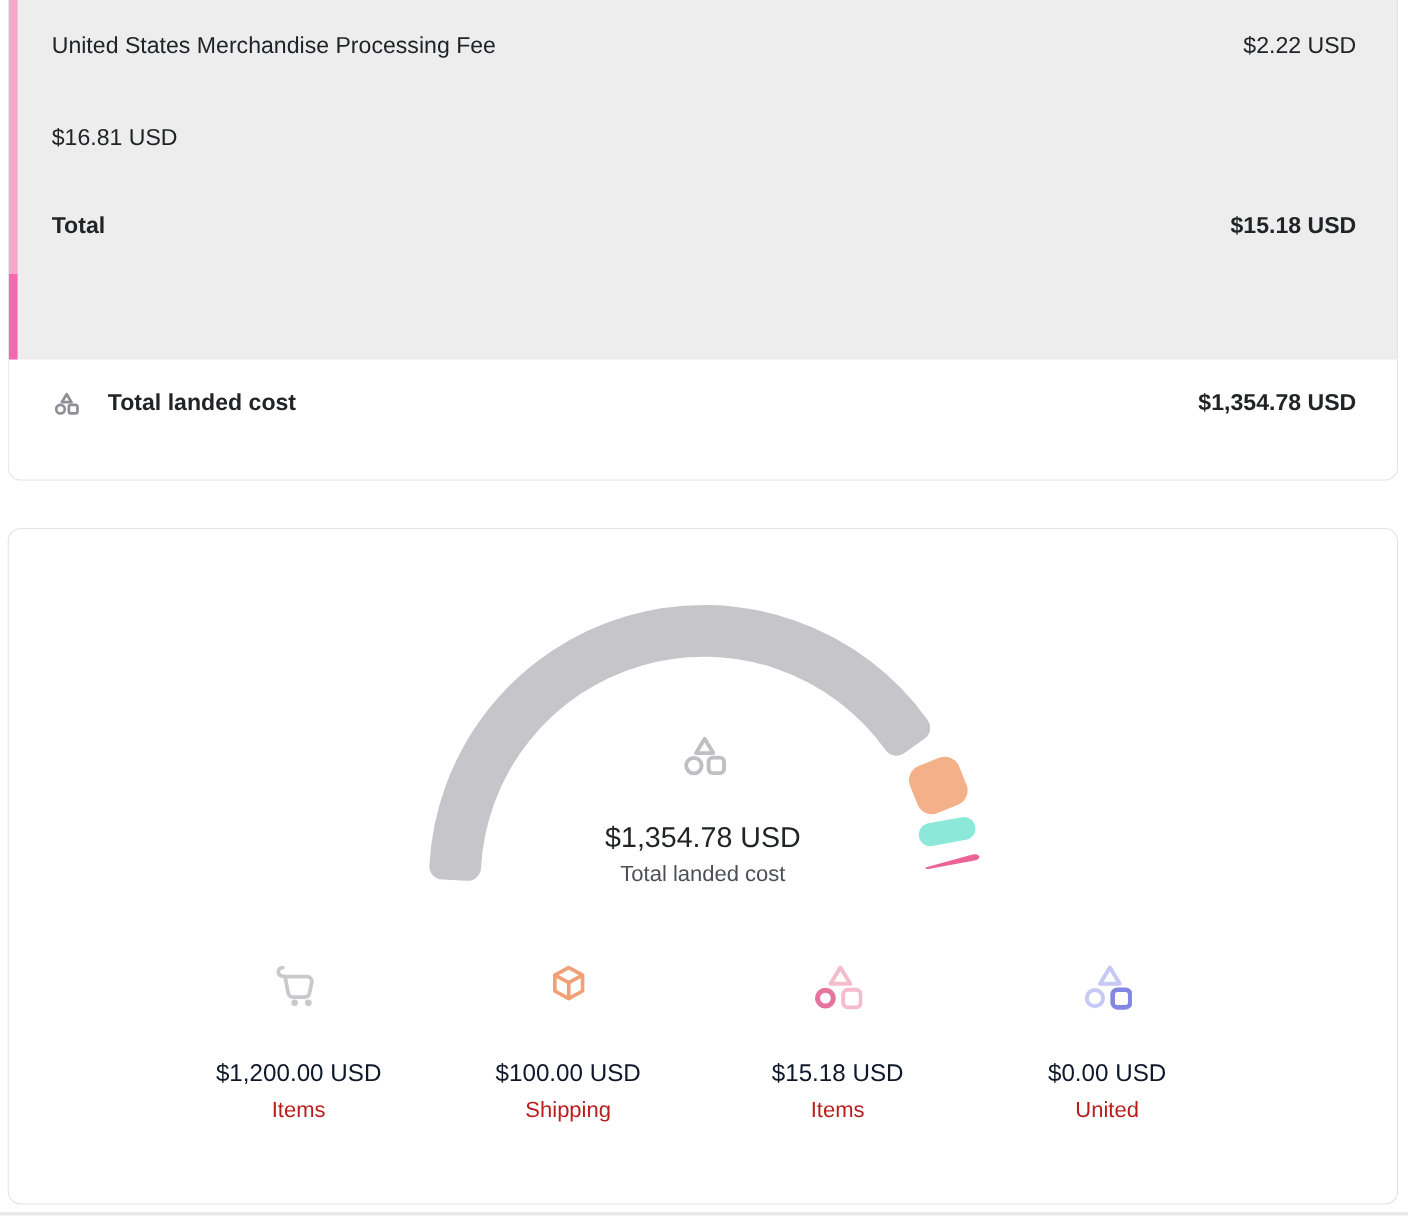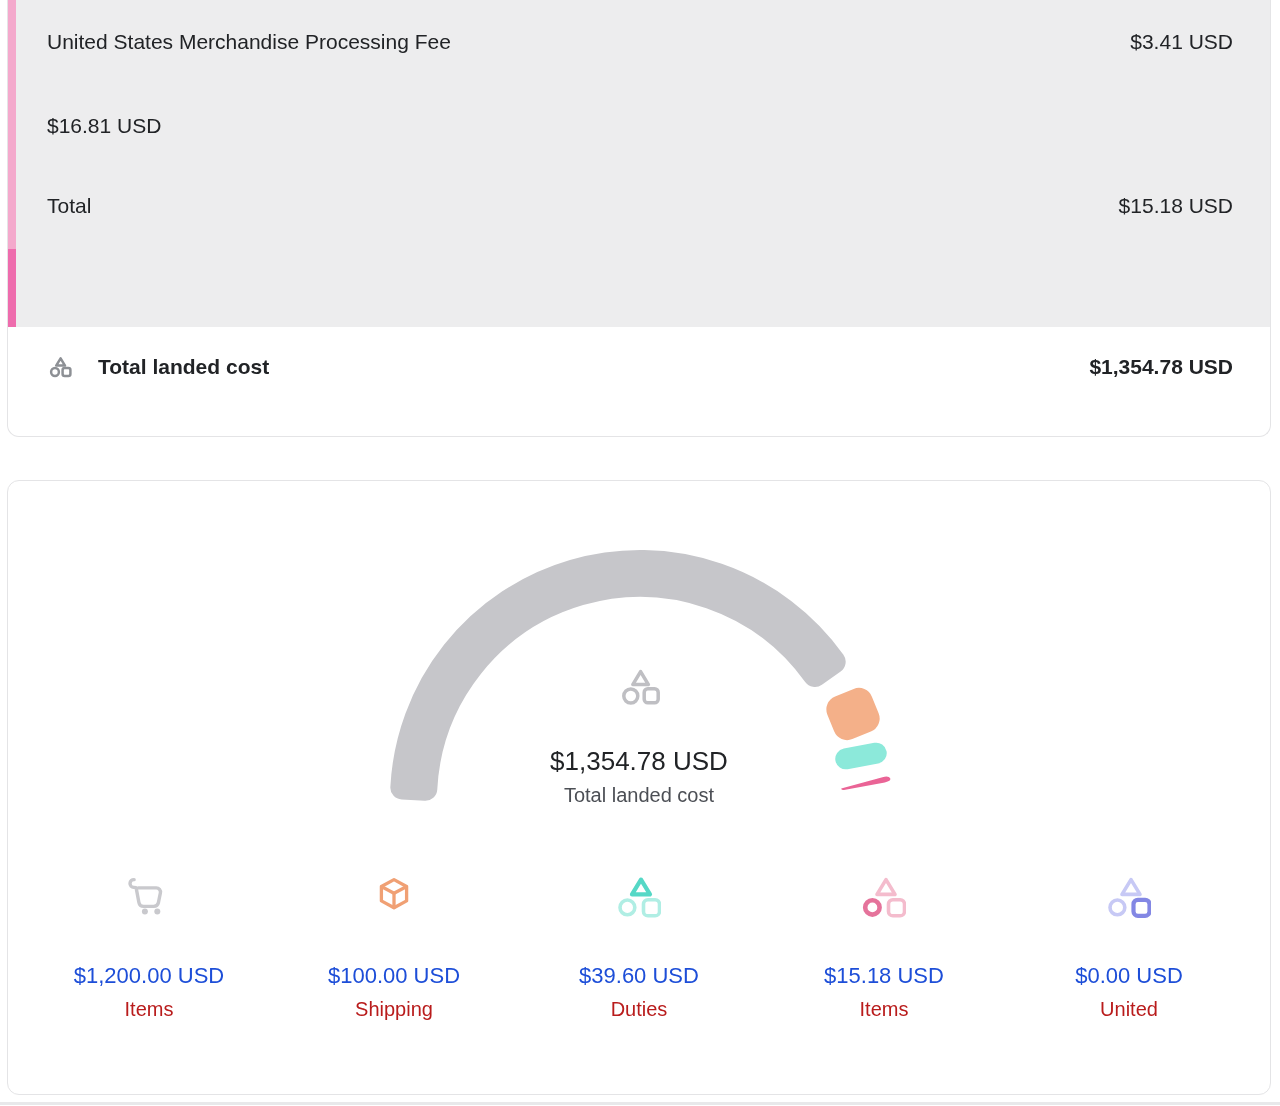--- a/index.html
+++ b/index.html
@@ -10,57 +10,57 @@
   
   .card1 { position:absolute; left:7px; top:0; width:1264px; height:437px;
     background:#ffffff; border:1px solid #e4e4e6; border-top:none;
     border-radius:0 0 12px 12px; overflow:hidden; }
   .gray-block { position:absolute; left:0; top:0; right:0; height:327px; background:#ededee; }
   .stripe-light { position:absolute; left:0; top:0; width:8px; height:249px; background:#f4a9cc; }
   .stripe-dark  { position:absolute; left:0; top:249px; width:8px; height:78px; background:#ee6cad; }
   .rows { position:absolute; left:0; top:0; right:0; }
   .fee-row { display:flex; align-items:center; justify-content:space-between;
     padding:0 37px 0 39px; font-size:21px; height:84px; }
-  .fee-row.total { height:75px; font-weight:400; }
+  .fee-row.total { height:75px; font-weight:700; }
   .landed-row { position:absolute; left:0; top:327px; right:0; height:79px;
     display:flex; align-items:center; padding:0 37px 0 40px; background:#ffffff; }
   .landed-row .lbl { font-size:21px; font-weight:700; margin-left:26px; }
   .landed-row .val { font-size:21px; font-weight:700; margin-left:auto; }
 
   
   .card2 { position:absolute; left:7px; top:480px; width:1264px; height:615px;
     background:#ffffff; border:1px solid #e4e4e6; border-radius:12px; overflow:hidden; }
   .gauge-svg { position:absolute; left:0; top:0; }
   .gauge-center-icon { position:absolute; left:610px; top:186px; }
   .gauge-value { position:absolute; left:0; top:265px; width:100%; text-align:center;
     font-size:26px; color:#212326; }
   .gauge-sublabel { position:absolute; left:0; top:303px; width:100%; text-align:center;
     font-size:20px; color:#4c4f55; }
   .legend { position:absolute; left:0; top:394px; width:100%;
     display:flex; justify-content:center; }
   .legend-item { width:245px; display:flex; flex-direction:column; align-items:center; }
-  .legend-value { margin-top:44px; font-size:22px; color:#1d4ed8; line-height:26px; }
+  .legend-value { margin-top:44px; font-size:22px; color:#0f172a; line-height:26px; }
   .legend-label { margin-top:8px; font-size:20px; color:#b91c1c; line-height:24px; }
 
   .bottom-divider { position:absolute; left:0; top:1102px; width:1280px; height:3px; background:#e8e8ea; }
 </style>
 </head>
 <body>
 
 <div class="page">
 
   <div class="card1">
     <div class="gray-block"></div>
     <div class="stripe-light"></div>
     <div class="stripe-dark"></div>
 
     <div class="rows">
       <div class="fee-row">
         <span>United States Merchandise Processing Fee</span>
-        <span>$3.41 USD</span>
+        <span>$2.22 USD</span>
       </div>
       <div class="fee-row">
         <span>$16.81 USD</span>
       </div>
       <div class="fee-row total">
         <span>Total</span>
         <span>$15.18 USD</span>
       </div>
     </div>
 
@@ -126,31 +126,20 @@
           <g fill="none" stroke="#f0a074" stroke-width="3.3" stroke-linecap="round" stroke-linejoin="round">
             <path d="M22 4.6 L34.6 11.5 V25.9 L22 32.8 L9.4 25.9 V11.5 Z"></path>
             <path d="M9.8 11.7 L22 18.3 L34.2 11.7"></path>
             <path d="M22 18.3 V32.4"></path>
           </g>
         </svg>
         <div class="legend-value">$100.00 USD</div>
         <div class="legend-label">Shipping</div>
       </div>
 
-      <div class="legend-item">
-        <svg width="44" height="44" viewBox="0 0 44 44">
-          <g fill="none" stroke-linejoin="round">
-            <path d="M24 4.6 L33 19.4 H15 Z" stroke="#55d8c6" stroke-width="4.2"></path>
-            <circle cx="10.4" cy="32.4" r="7.4" stroke="#b0eee4" stroke-width="3.6"></circle>
-            <rect x="26.5" y="24.8" width="16" height="16" rx="4.4" stroke="#b0eee4" stroke-width="3.6"></rect>
-          </g>
-        </svg>
-        <div class="legend-value">$39.60 USD</div>
-        <div class="legend-label">Duties</div>
-      </div>
 
       <div class="legend-item">
         <svg width="44" height="44" viewBox="0 0 44 44">
           <g fill="none" stroke-linejoin="round">
             <path d="M24 4.6 L33 19.4 H15 Z" stroke="#f4bccd" stroke-width="3.6"></path>
             <circle cx="10.4" cy="32.4" r="7.2" stroke="#e5739b" stroke-width="4.6"></circle>
             <rect x="26.5" y="24.8" width="16" height="16" rx="4.4" stroke="#f4bccd" stroke-width="3.6"></rect>
           </g>
         </svg>
         <div class="legend-value">$15.18 USD</div>

